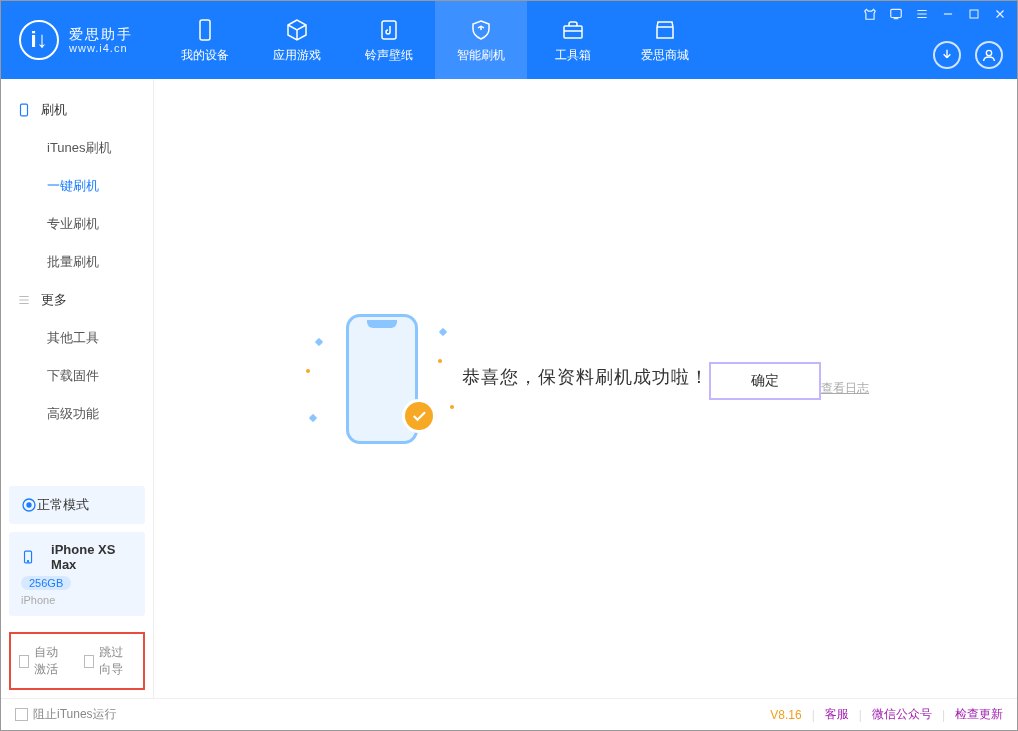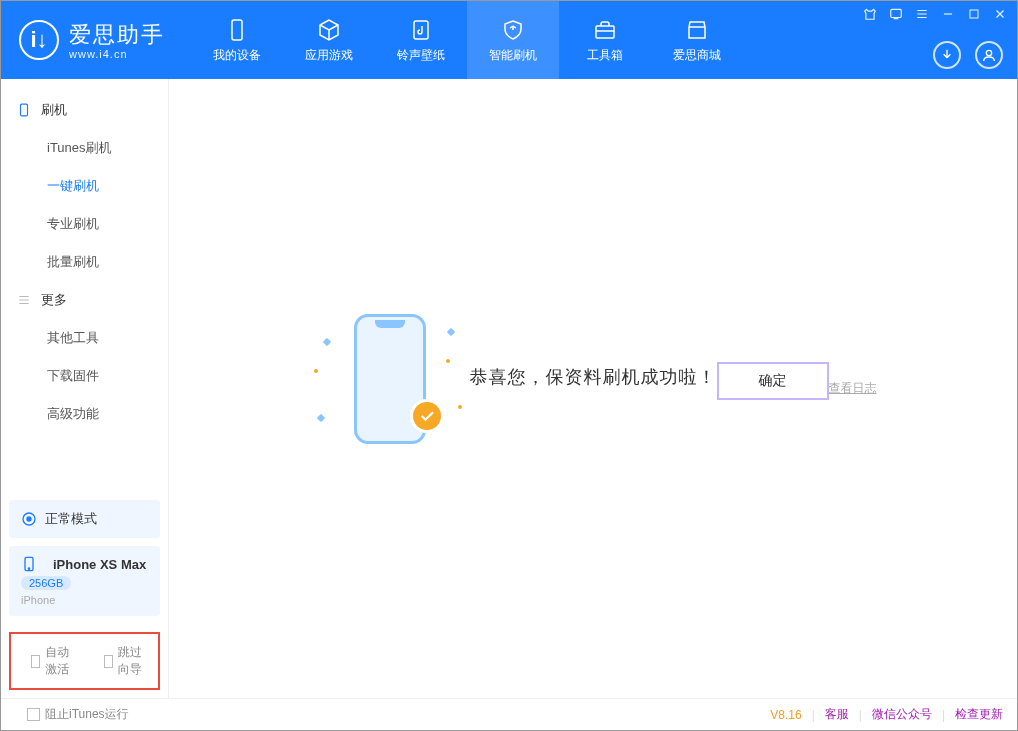--- a/index.html
+++ b/index.html
@@ -3,48 +3,48 @@
 <meta charset="utf-8">
 <style>
 * { margin: 0; padding: 0; box-sizing: border-box; }
 body { font-family: "Microsoft YaHei", Arial, sans-serif; background: #fff; }
 .app-window { width: 1018px; height: 731px; border: 1px solid #999; display: flex; flex-direction: column; overflow: hidden; }
 
 
 .header { background: linear-gradient(to bottom, #1a7dff, #1a7dff); height: 78px; display: flex; align-items: stretch; color: #fff; position: relative; }
 .logo-area { display: flex; align-items: center; padding: 0 18px; }
 .logo-badge { width: 40px; height: 40px; border: 2.5px solid #fff; border-radius: 50%; display: flex; align-items: center; justify-content: center; font-weight: bold; font-size: 22px; margin-right: 10px; }
-.logo-text-main { font-size: 22px; font-weight: 500; letter-spacing: 2px; }
+.logo-text-main { font-size: 14px; font-weight: 500; letter-spacing: 2px; }
 .logo-text-sub { font-size: 11px; opacity: 0.9; letter-spacing: 1px; margin-top: -2px; }
 .nav-tabs { display: flex; margin-left: 8px; }
 .nav-tab { width: 92px; display: flex; flex-direction: column; align-items: center; justify-content: center; cursor: pointer; color: #fff; font-size: 12px; position: relative; }
 .nav-tab.active { background: rgba(255,255,255,0.15); }
 .nav-tab .nav-icon { width: 26px; height: 26px; margin-bottom: 4px; display: flex; align-items: center; justify-content: center; }
 .nav-tab .nav-icon svg { width: 24px; height: 24px; stroke: #fff; fill: none; }
 .window-controls { position: absolute; right: 8px; top: 4px; display: flex; gap: 8px; }
 .window-controls span { width: 18px; height: 18px; display: flex; align-items: center; justify-content: center; cursor: pointer; opacity: 0.9; }
 .header-right { position: absolute; right: 14px; bottom: 10px; display: flex; gap: 14px; align-items: center; }
 .header-round-btn { width: 28px; height: 28px; border: 2px solid rgba(255,255,255,0.8); border-radius: 50%; display: flex; align-items: center; justify-content: center; cursor: pointer; }
 
 
 .body { flex: 1; display: flex; min-height: 0; }
-.sidebar { width: 168px; border-right: 1px solid #eee; display: flex; flex-direction: column; font-size: 13px; color: #333; }
+.sidebar { width: 153px; border-right: 1px solid #eee; display: flex; flex-direction: column; font-size: 13px; color: #333; }
 .sb-content { flex: 1; overflow: auto; padding-top: 12px; }
 .sb-group { display: flex; align-items: center; padding: 10px 16px; font-weight: 500; color: #333; }
 .sb-group svg, .sb-group .sb-ico { margin-right: 10px; }
 .sb-item { padding: 10px 16px 10px 46px; cursor: pointer; color: #555; }
 .sb-item.active { color: #1a7dff; }
 .sb-device-section { padding: 8px; }
-.sb-card { background: #f0f6ff; border-radius: 3px; padding: 10px 12px; margin-bottom: 8px; display: flex; align-items: center; gap: 8px; font-size: 13px; color: #333; }
+.sb-card { background: #f0f6ff; border-radius: 3px; padding: 10px 12px; margin-bottom: 8px; display: flex; align-items: center; font-size: 13px; color: #333; }
 .sb-device-card { background: #f0f6ff; border-radius: 3px; padding: 10px 12px; }
 .sb-device-name { font-weight: 600; font-size: 13px; color: #333; }
 .sb-capacity { display: inline-block; background: #d6e9ff; color: #1a7dff; font-size: 11px; padding: 1px 8px; border-radius: 10px; margin-top: 4px; }
 .sb-device-sub { font-size: 11px; color: #aaa; margin-top: 4px; }
 .sb-bottom-checks { border: 2px solid #e74c3c; margin: 8px; padding: 10px 8px; display: flex; gap: 14px; font-size: 12px; color: #888; }
-.chk { display: flex; align-items: center; gap: 5px; cursor: pointer; margin-left: 12px; }
+.chk { display: flex; align-items: center; gap: 5px; cursor: pointer; }
 .chk-box { width: 13px; height: 13px; border: 1px solid #bbb; background: #fff; }
 
 
 .main { flex: 1; display: flex; align-items: center; justify-content: center; position: relative; }
 .illustration { position: relative; width: 160px; height: 160px; margin-bottom: 20px; }
 .phone-shape { position: absolute; left: 50%; top: 50%; transform: translate(-50%,-50%); width: 72px; height: 130px; border: 3px solid #8bc5ff; border-radius: 14px; background: #eaf4ff; }
 .phone-notch { position: absolute; top: 3px; left: 50%; transform: translateX(-50%); width: 30px; height: 8px; background: #8bc5ff; border-radius: 0 0 6px 6px; }
 .check-badge { position: absolute; right: 26px; bottom: 26px; width: 34px; height: 34px; background: #f7a825; border-radius: 50%; display: flex; align-items: center; justify-content: center; border: 3px solid #fff; }
 .sparkle { position: absolute; width: 6px; height: 6px; background: #8bc5ff; transform: rotate(45deg); border-radius: 1px; }
 .sparkle.s1 { left: 14px; top: 40px; }

